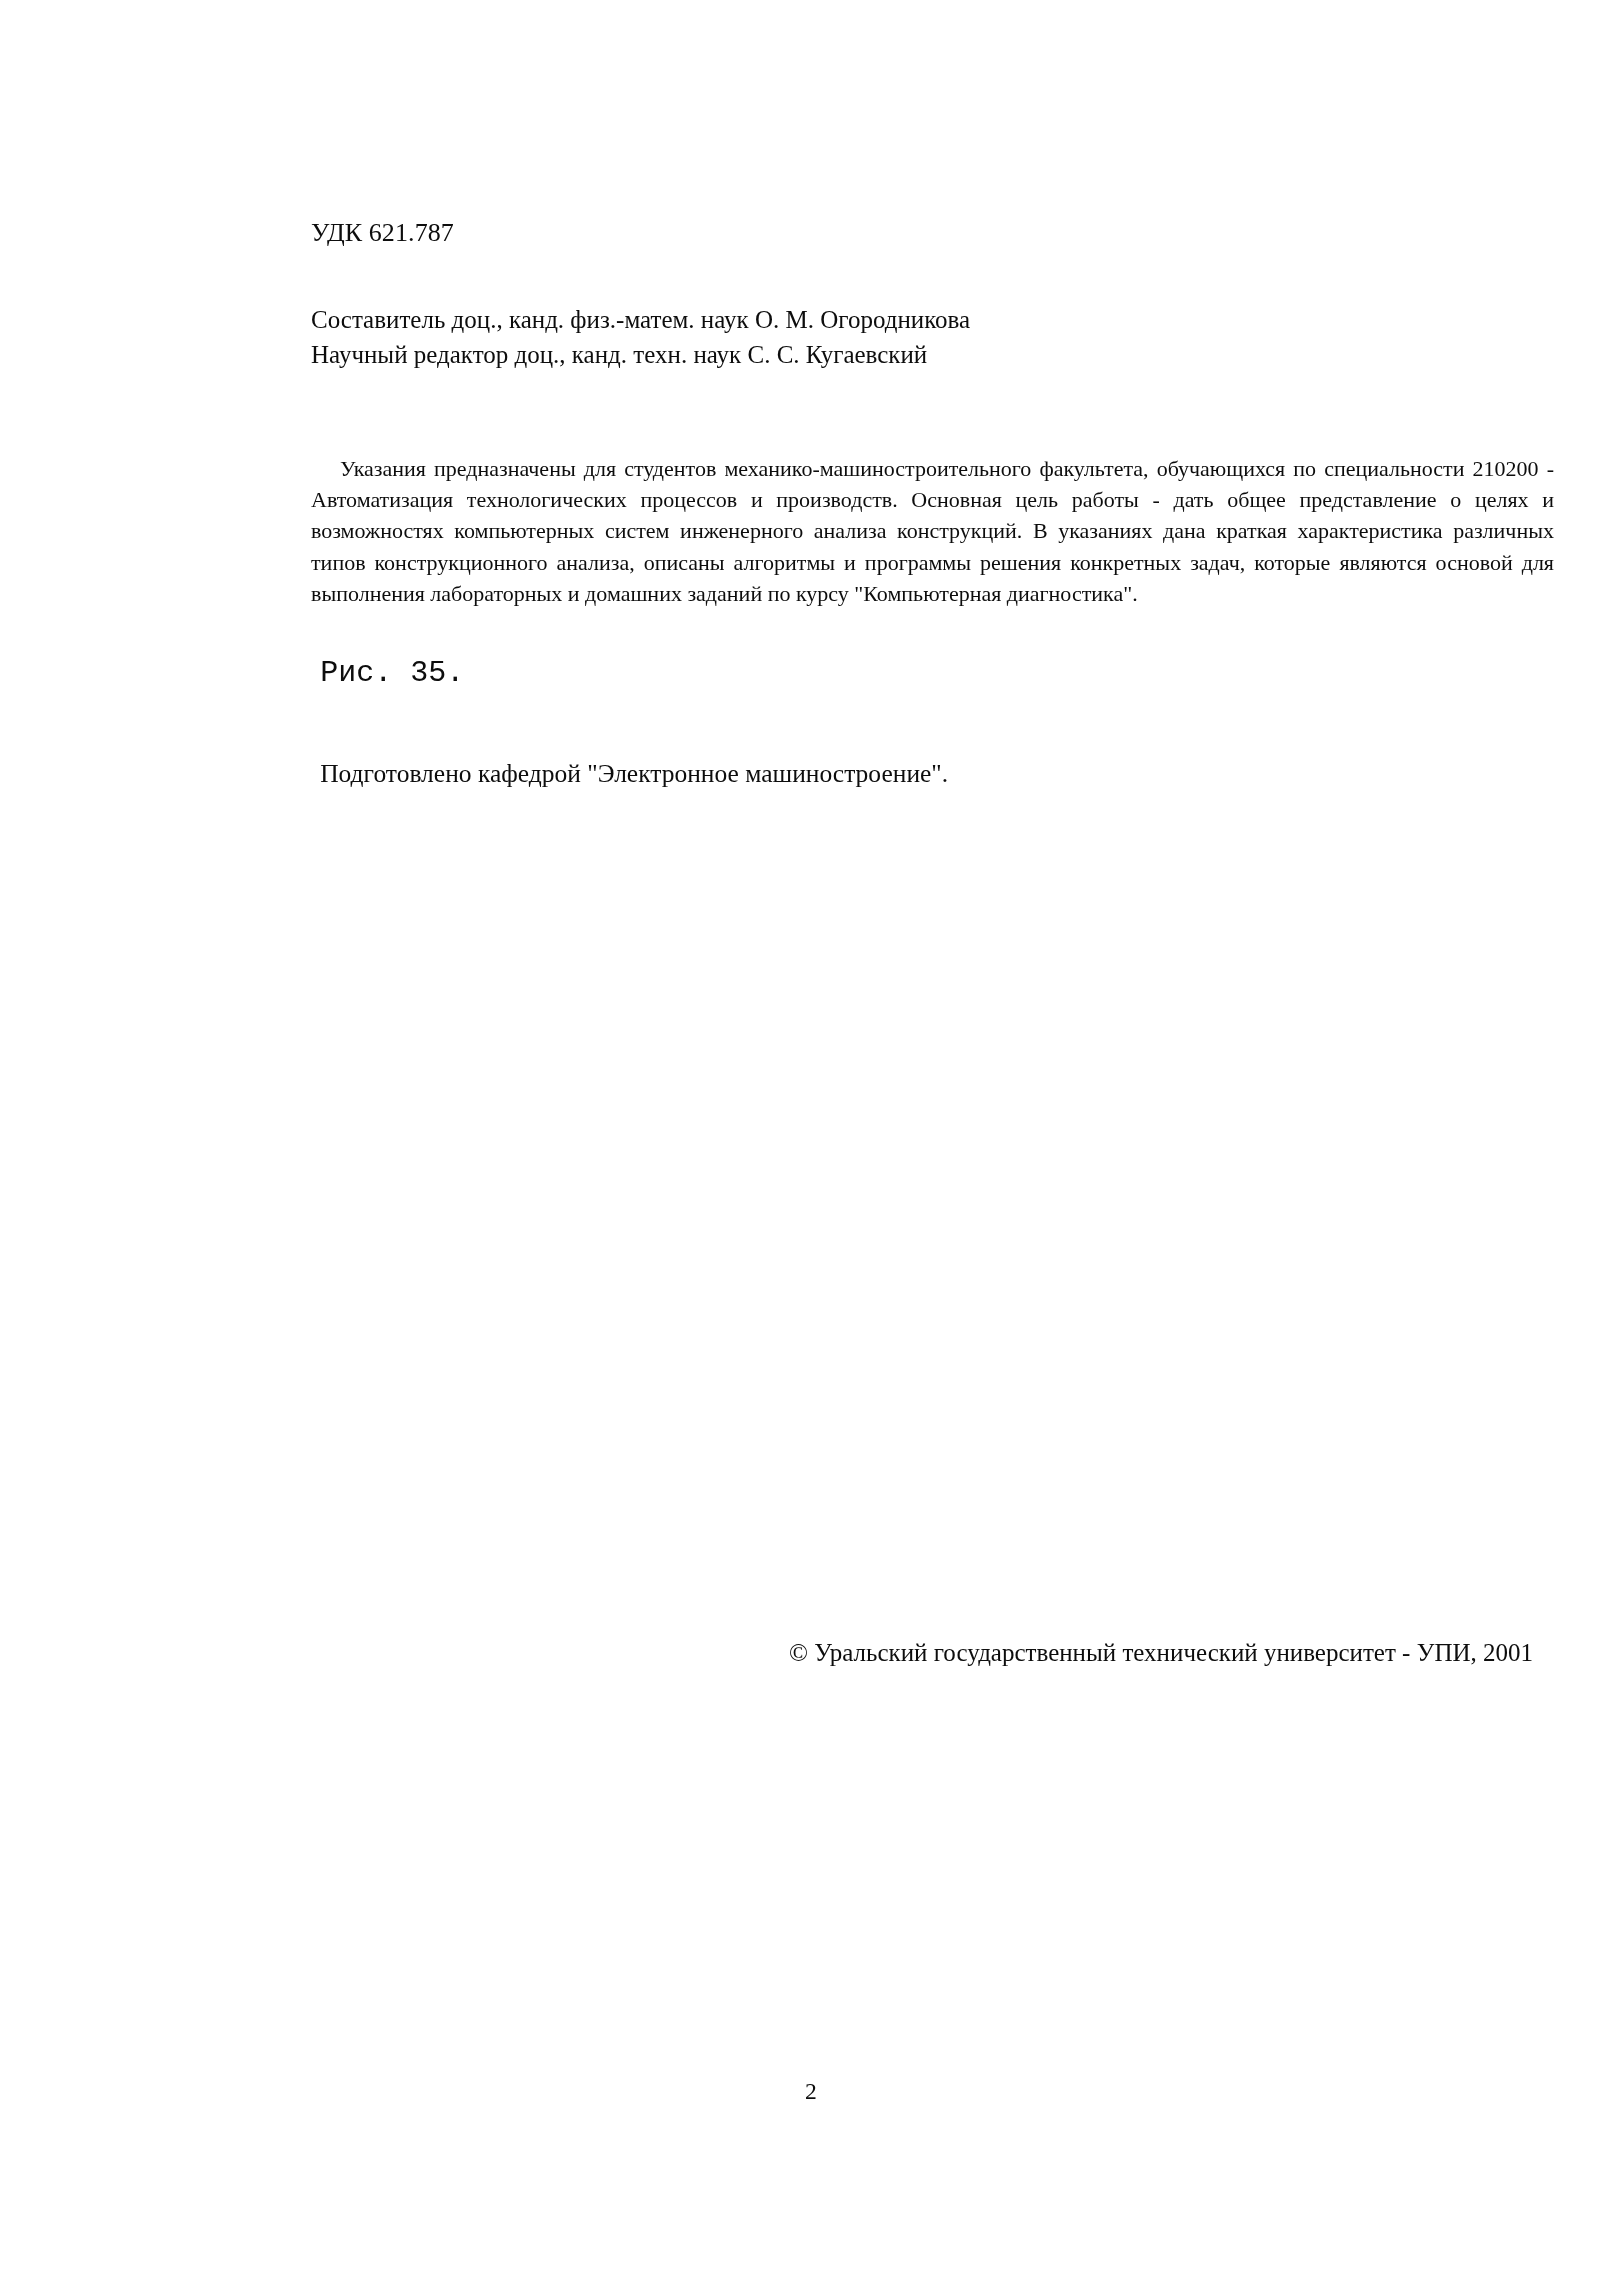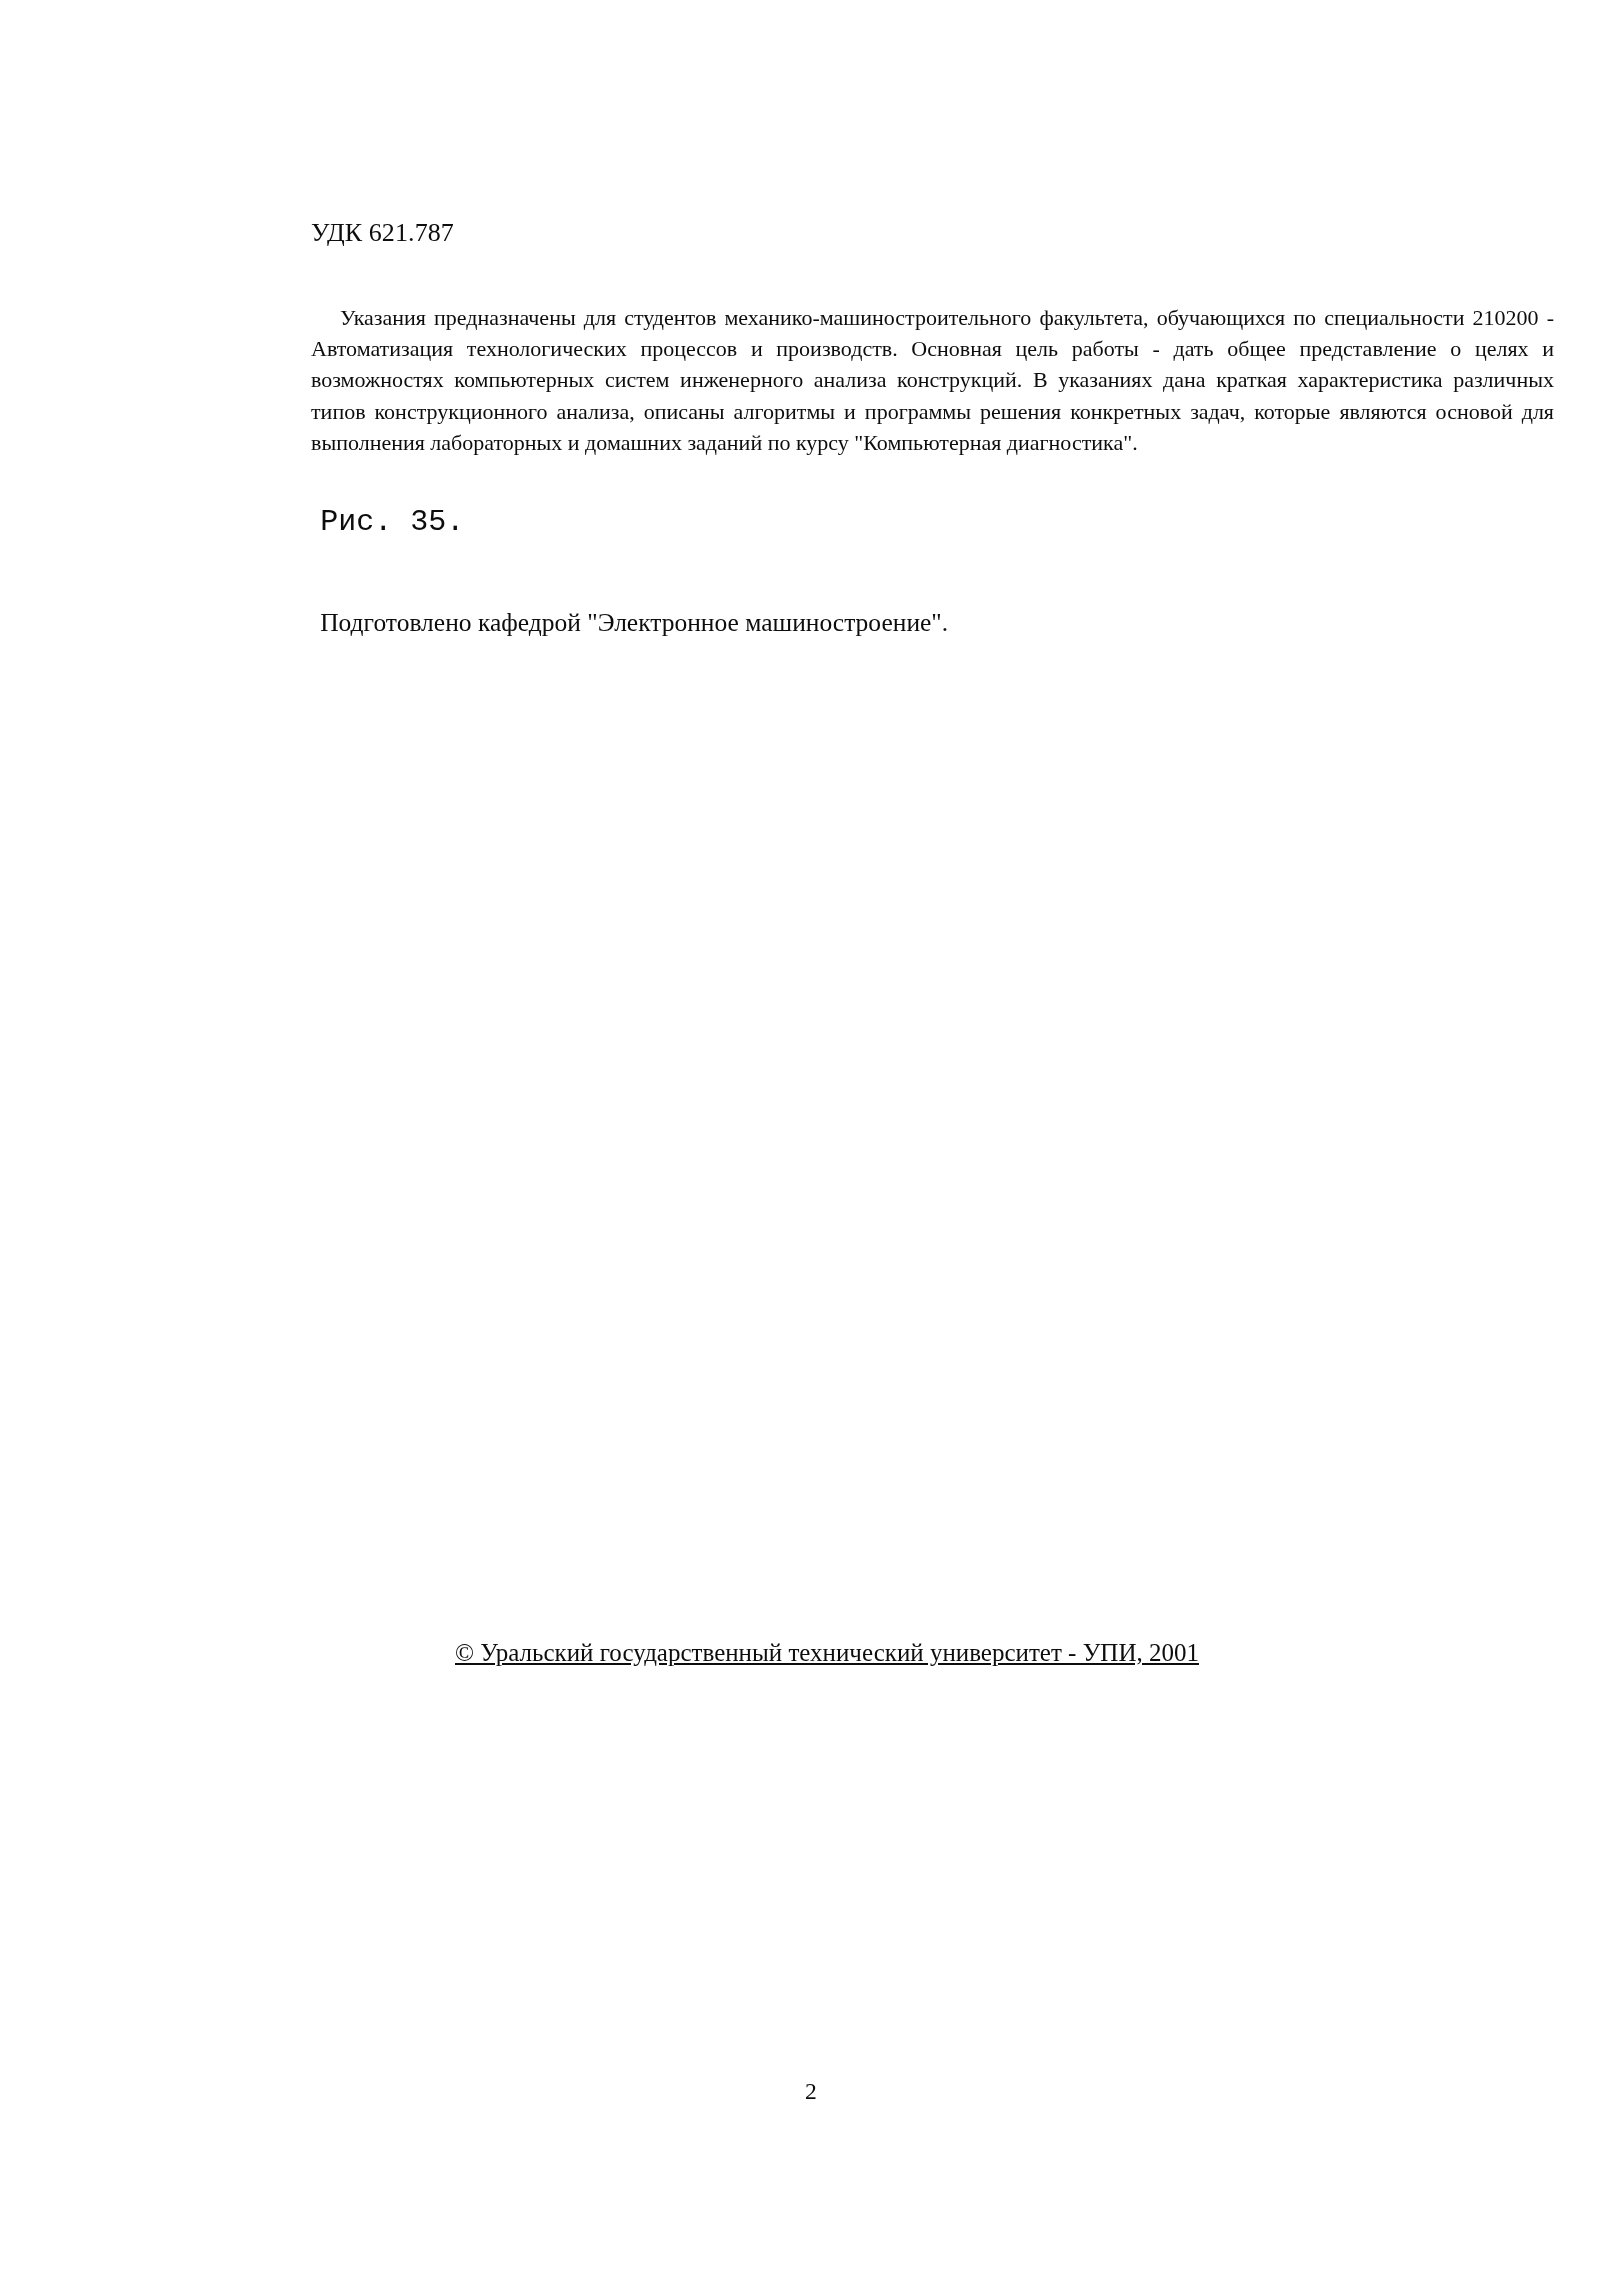--- a/index.html
+++ b/index.html
@@ -69,45 +69,48 @@
     margin-bottom: 69px;
     padding-left: 9.2px;
     font-family: Liberation Mono, monospace;
   }
   .prepared {
     font-size: 25.5px;
     padding-left: 9.2px;
   }
   .copyright {
     position: absolute;
-    left: 16px;
+    left: 0;
     top: 1639px;
     width: 100%;
-    text-align: center;
+    text-align: right;
     font-size: 25px;
-    text-decoration: underline;
   }
   .page-number {
     position: absolute;
     left: 0;
     top: 2078px;
     width: 100%;
     text-align: center;
     font-size: 23.6px;
   }
 </style>
 </head>
 <body>
 
 <div class="page">
 
   <div class="content">
 
     <div class="block udk line">УДК 621.787</div>
 
+    <div class="block compilers">
+      <div>Составитель доц., канд. физ.-матем. наук О. М. Огородникова</div>
+      <div>Научный редактор доц., канд. техн. наук С. С. Кугаевский</div>
+    </div>
 
 
     <div class="block annotation">
       <span class="indent"></span><span>Указания предназначены для студентов механико-машиностроительного факультета, обучающихся по специальности 210200 - Автоматизация технологических процессов и производств. Основная цель работы - дать общее представление о целях и возможностях компьютерных систем инженерного анализа конструкций. В указаниях дана краткая характеристика различных типов конструкционного анализа, описаны алгоритмы и программы решения конкретных задач, которые являются основой для выполнения лабораторных и домашних заданий по курсу "Компьютерная диагностика".</span>
     </div>
 
     <div class="block figures">Рис. 35.</div>
 
     <div class="block prepared">Подготовлено кафедрой "Электронное машиностроение".</div>
 

